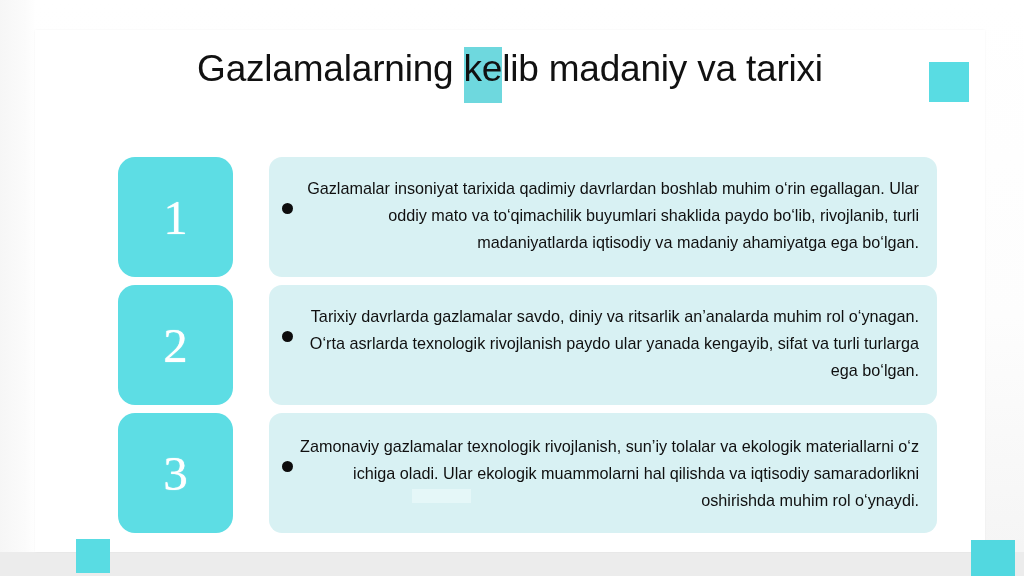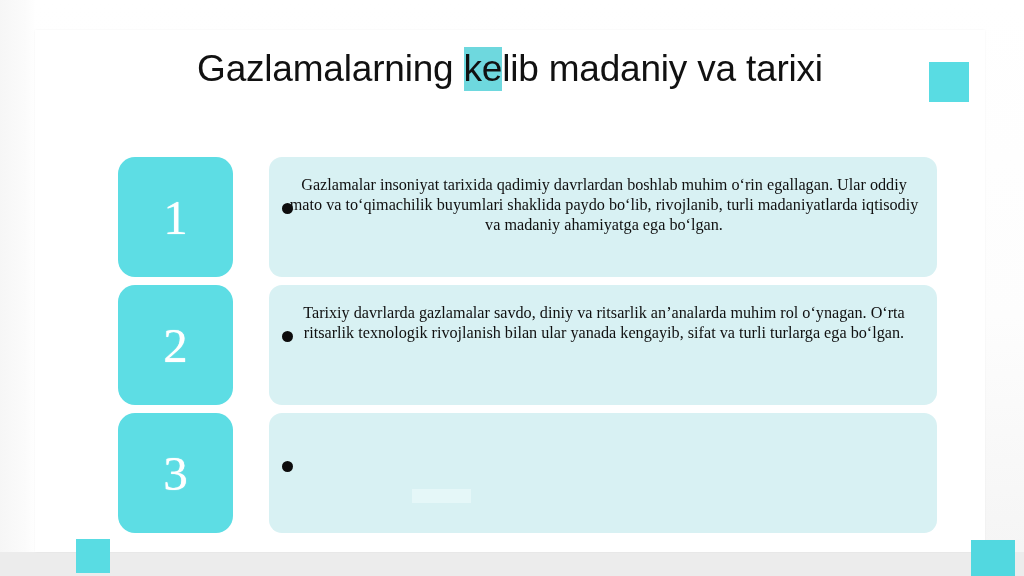--- a/index.html
+++ b/index.html
@@ -85,21 +85,21 @@
     width: 950px;
     text-align: center;
     font-size: 37px;
     font-weight: 400;
     color: #111111;
     letter-spacing: -0.2px;
     white-space: nowrap;
   }
   #slide-title .hl {
     background: #6ed8de;
-    padding: 1px 0 2px 0;
+    padding: 1px 0 14px 0;
   }
 
   
   .row {
     position: absolute;
     left: 83px;
     width: 784px;
     height: 120px;
   }
   #row-0 { top: 127px; }
@@ -139,25 +139,25 @@
     height: 120px;
     background: #d8f1f3;
     border-radius: 13px;
     z-index: 1;
   }
   .panel-text {
     position: absolute;
     left: 20px;
     top: 18px;
     width: 630px;
-    font-family: Liberation Serif, serif;
+    font-family: Liberation Sans, sans-serif;
     font-size: 16.2px;
-    line-height: 20px;
+    line-height: 27px;
     color: #101010;
-    text-align: center;
+    text-align: right;
   }
   .bullet-dot {
     position: absolute;
     left: 13px;
     top: 46px;
     width: 11px;
     height: 11px;
     border-radius: 50%;
     background: #0d0d0d;
     z-index: 3;
@@ -197,30 +197,31 @@
         <div class="panel-text">Gazlamalar insoniyat tarixida qadimiy davrlardan boshlab muhim o‘rin egallagan. Ular oddiy mato va to‘qimachilik buyumlari shaklida paydo bo‘lib, rivojlanib, turli madaniyatlarda iqtisodiy va madaniy ahamiyatga ega bo‘lgan.</div>
       </div>
     </div>
 
     <div class="row" id="row-1">
       <div class="num-box">
         <div class="num-label">2</div>
       </div>
       <div class="text-panel">
         <span class="bullet-dot"></span>
-        <div class="panel-text">Tarixiy davrlarda gazlamalar savdo, diniy va ritsarlik an’analarda muhim rol o‘ynagan. O‘rta ritsarlik texnologik rivojlanish bilan ular yanada kengayib, sifat va turli turlarga ega bo‘lgan.</div>
+        <div class="panel-text">Tarixiy davrlarda gazlamalar savdo, diniy va ritsarlik an’analarda muhim rol o‘ynagan. O‘rta asrlarda texnologik rivojlanish paydo ular yanada kengayib, sifat va turli turlarga ega bo‘lgan.</div>
       </div>
     </div>
 
     <div class="row" id="row-2">
       <div class="num-box">
         <div class="num-label">3</div>
       </div>
       <div class="text-panel">
         <span class="bullet-dot"></span>
+        <div class="panel-text">Zamonaviy gazlamalar texnologik rivojlanish, sun’iy tolalar va ekologik materiallarni o‘z ichiga oladi. Ular ekologik muammolarni hal qilishda va iqtisodiy samaradorlikni oshirishda muhim rol o‘ynaydi.</div>
       </div>
     </div>
 
   </div>
 
   <div class="deco-square" id="deco-top-right"></div>
   <div class="deco-square" id="deco-bottom-left"></div>
   <div class="deco-square" id="deco-bottom-right"></div>
   <div id="artifact-highlight"></div>
 

